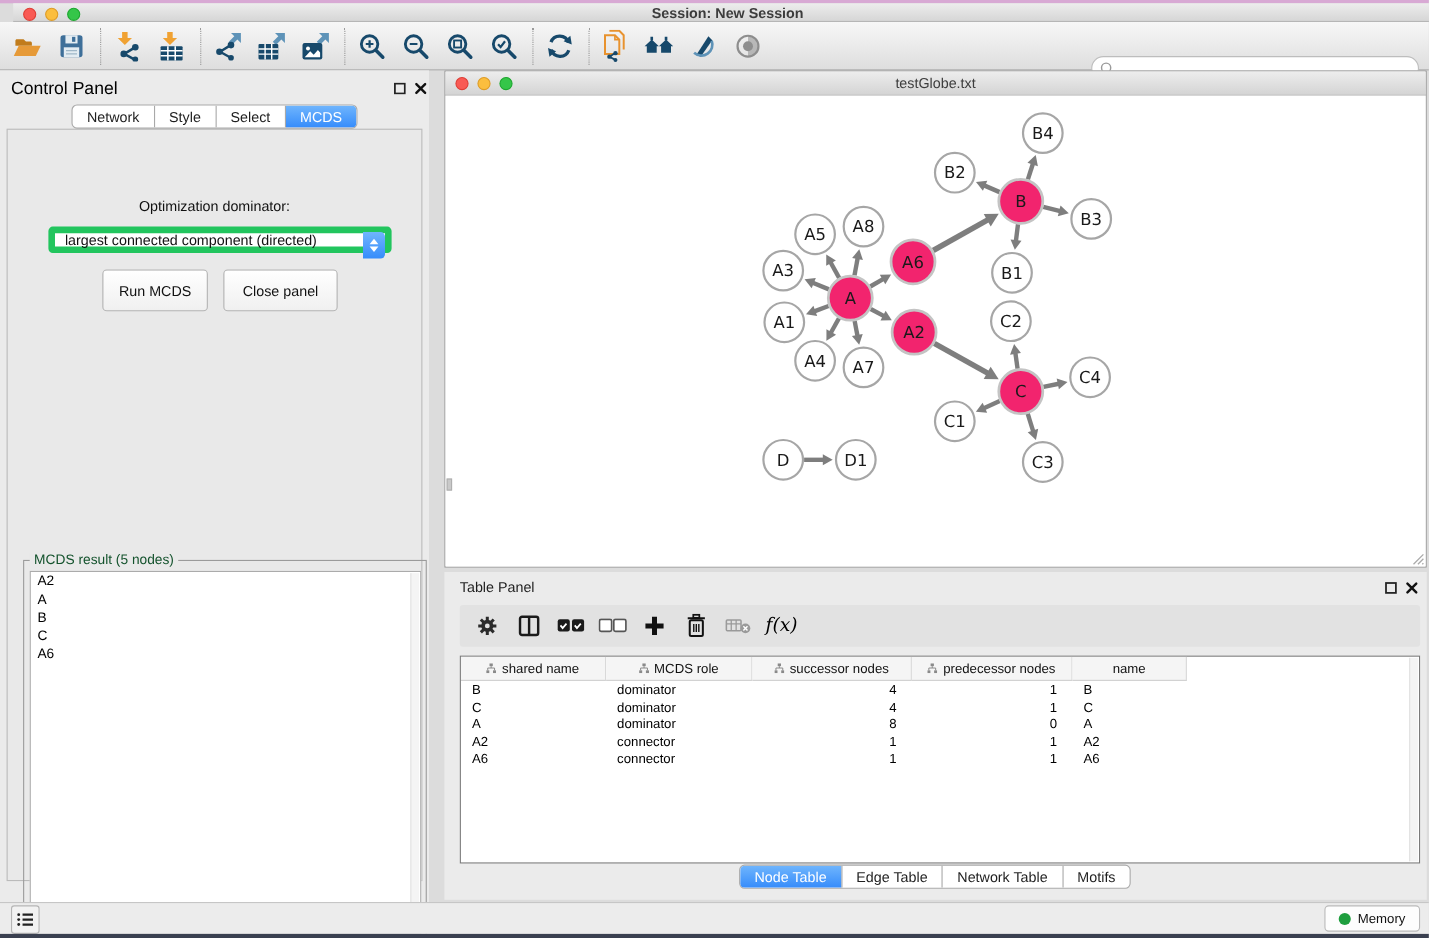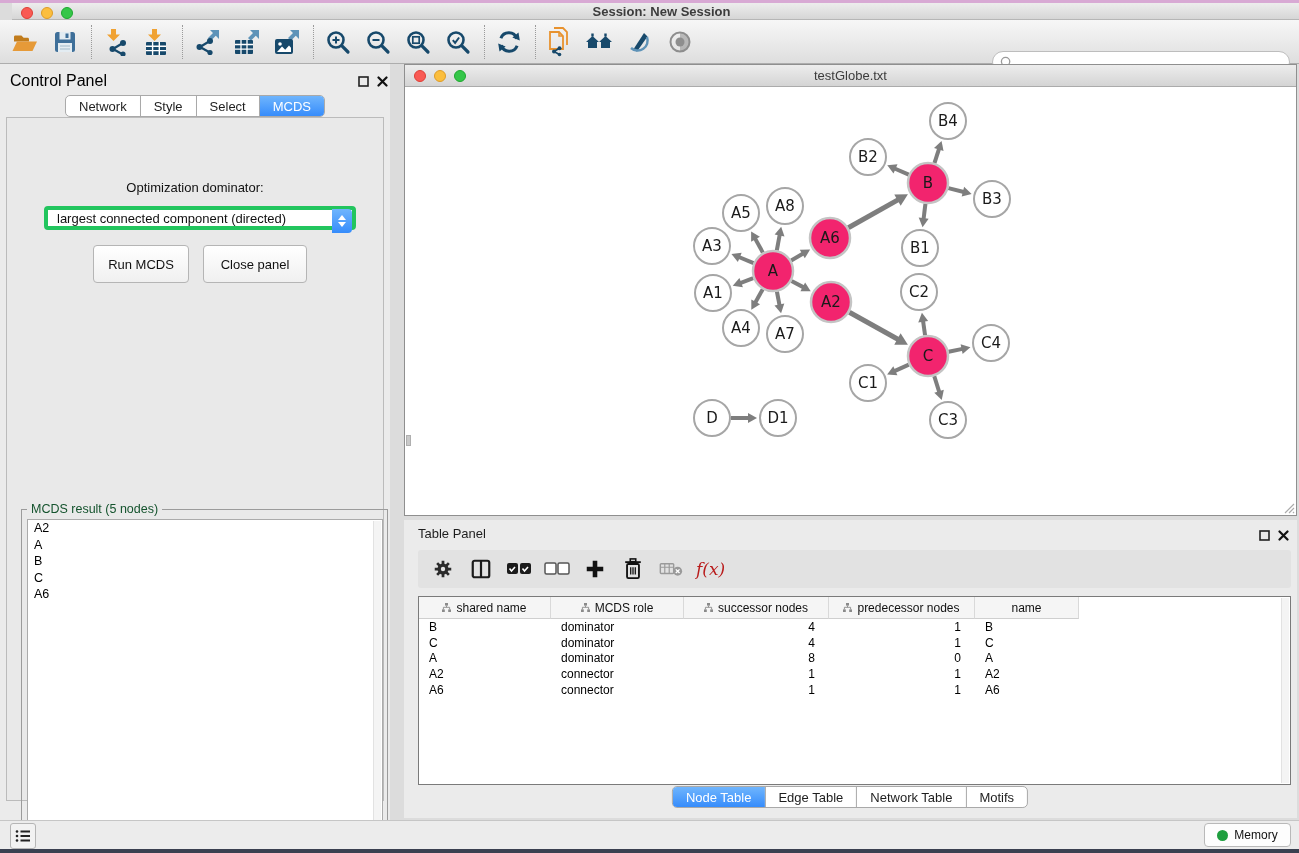--- a/index.html
+++ b/index.html
@@ -35,21 +35,21 @@
   #control-panel { left:0; top:0; width:390px; height:756px; background:#EBEBEB; }
   .panel-title { font-size:13px; color:#1E1E1E; }
   #control-tabs { position:absolute; left:50%; transform:translateX(-50%); top:31px; z-index:2; }
   .seg-control { display:inline-flex; background:#fff; border:1px solid #A9A9A9; border-radius:5px; overflow:hidden; font-size:13px; height:22px; }
   .seg { padding:0 13px; display:flex; align-items:center; border-left:1px solid #A9A9A9; color:#1E1E1E; white-space:nowrap; }
   .seg:first-child { border-left:none; }
   .seg.selected { background:linear-gradient(#6FB5FD,#368CFB); color:#fff; }
   #cp-box { left:6px; top:53px; width:378px; height:684px; background:#E9E9E9; border:1px solid #BBBBBB; }
   #opt-label { left:0; right:0; top:62px; text-align:center; font-size:13px; color:#111; }
   #criterion-select { left:37px; top:88px; width:312px; height:24px; background:#fff;
-    border:4px solid #22c55e; border-radius:4px; display:flex; align-items:center; font-size:13px; color:#111; padding-left:9px; }
+    border:6px solid #22c55e; border-radius:4px; display:flex; align-items:center; font-size:13px; color:#111; padding-left:9px; }
   #criterion-stepper { position:absolute; right:0; top:-1px; width:20px; height:24px; border-radius:0 4px 4px 0;
     background:linear-gradient(#6FB5FD,#368CFB); display:flex; flex-direction:column; align-items:center; justify-content:center; gap:2px; }
   .tri-up { width:0; height:0; border-left:4px solid transparent; border-right:4px solid transparent; border-bottom:5px solid #fff; }
   .tri-down { width:0; height:0; border-left:4px solid transparent; border-right:4px solid transparent; border-top:5px solid #fff; }
   .push-btn { position:absolute; height:38px; background:linear-gradient(#FFFFFF,#F0F0F0);
     border:1px solid #B5B5B5; border-radius:4px; font-size:13px; color:#111;
     display:flex; align-items:center; justify-content:center; }
   #run-btn { left:86px; top:127px; width:96px; }
   #closepanel-btn { left:196px; top:127px; width:104px; }
   #mcds-fieldset { left:14px; top:391px; width:367px; height:345px; border:1px solid #9B9B9B; }
@@ -66,21 +66,21 @@
   #net-canvas { position:absolute; left:0; top:22px; width:891px; height:428px; background:#fff; }
   #graph-svg { position:absolute; left:0; top:0; }
   #net-left-thumb { left:1px; top:348px; width:5px; height:11px; background:#C9C9C9; border:1px solid #AFAFAF; }
   #net-grip { right:1px; bottom:1px; width:11px; height:11px; }
 
   
   #table-panel { left:404px; top:456px; width:893px; height:298px; background:#EBEBEB; }
   #tp-toolbar { left:14px; top:30px; width:873px; height:38px; background:#E2E2E2; border-radius:3px;
     display:flex; align-items:center; padding-left:12px; }
   .tp-icon { width:26px; height:26px; display:flex; align-items:center; justify-content:center; margin-right:12px; }
-  #fx-label { font-family:"DejaVu Serif","Liberation Serif",serif; font-style:italic; color:#b91c1c; font-size:17px; }
+  #fx-label { font-family:"DejaVu Serif","Liberation Serif",serif; font-style:italic; color:#000000; font-size:17px; }
   #node-table { left:14px; top:76px; width:873px; height:189px; background:#fff; border:1.5px solid #7A7A7A; overflow:hidden; }
   .tr { display:flex; height:15.7px; }
   .th-row { height:22px; }
   .th { display:flex; align-items:center; justify-content:center; gap:5px; background:#F5F5F5;
     border-right:1px solid #D9D9D9; border-bottom:1px solid #CFCFCF; font-size:12px; color:#111; }
   .td { font-size:12px; color:#000; display:flex; align-items:center; }
   .c0 { width:132px; } .c1 { width:133px; } .c2 { width:145px; } .c3 { width:146px; } .c4 { width:104px; }
   .td.c0,.td.c1,.td.c4 { padding-left:10px; }
   .td.c2,.td.c3 { justify-content:flex-end; padding-right:14px; }
   #table-tabs { position:absolute; left:446px; transform:translateX(-50%); top:266px; }

